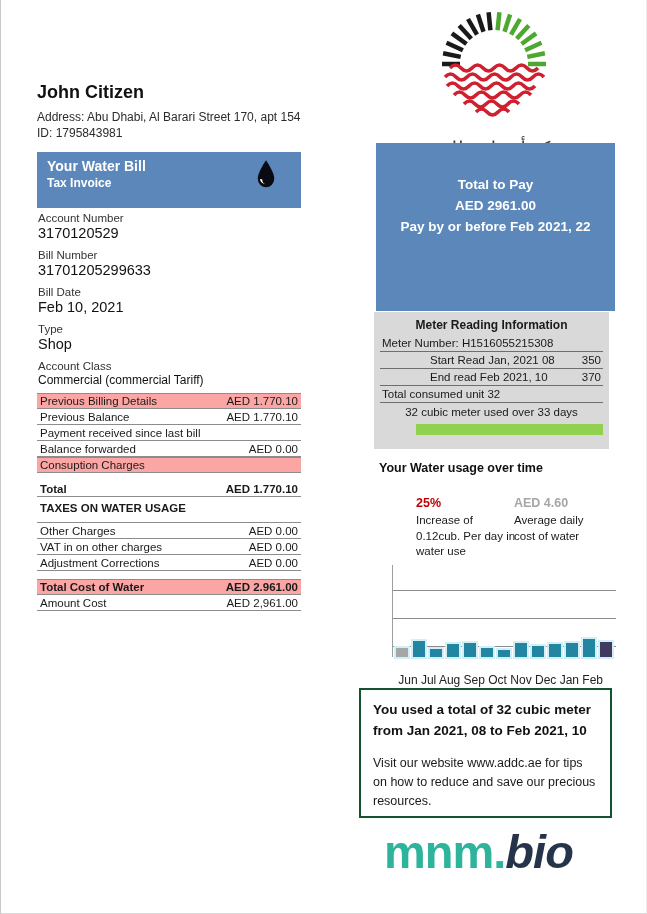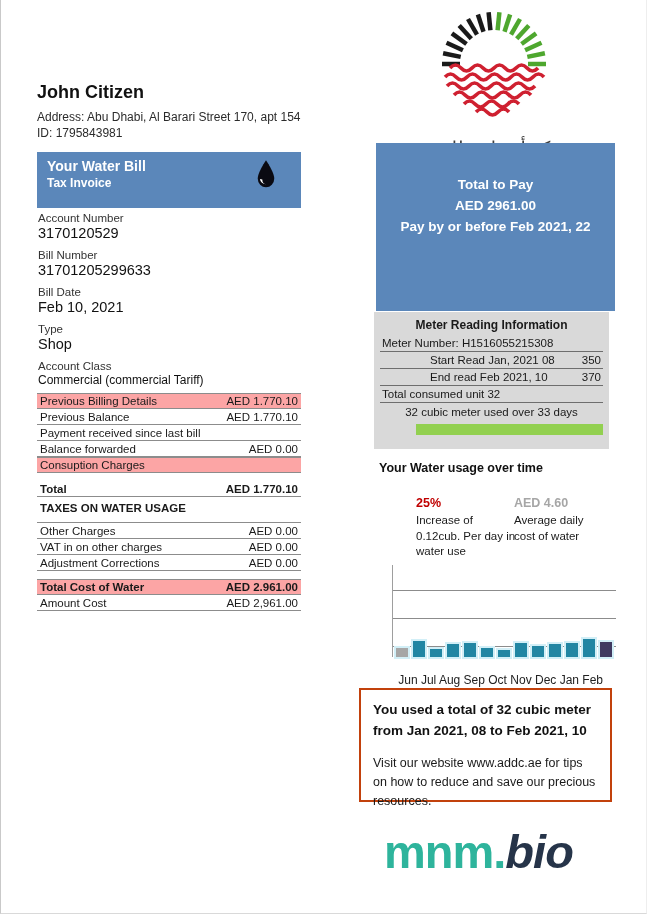--- a/index.html
+++ b/index.html
@@ -73,22 +73,22 @@
 
   .chart { position:absolute; left:391px; top:565px; width:224px; height:92px;
            border-left:1px solid #9e9e9e; }
   .gridline { position:absolute; left:0; right:0; height:1px; background:#8c8c8c; }
   .bars { position:absolute; left:3px; bottom:0; display:flex; align-items:flex-end; }
   .bar { width:12px; margin-right:5px; outline:2px solid #d2eff7; }
   .chart-months { position:absolute; left:390px; top:661px; width:212px; text-align:right;
                   font-size:12px; color:#222;margin-top:12px; }
 
   .summary-box {
-    position:absolute; left:358px; top:688px; width:253px; height:114px;
-    border:2px solid #c2410c; background:#ffffff; padding:9px 12px;
+    position:absolute; left:358px; top:688px; width:253px; height:130px;
+    border:2px solid #14532d; background:#ffffff; padding:9px 12px;
   }
   .summary-head { font-size:13.5px; font-weight:bold; line-height:21px; color:#111; }
   .summary-body { font-size:12.5px; line-height:19px; margin-top:13px; color:#1a1a1a; }
 
   .footer-logo { position:absolute; left:383px; top:824px; font-size:47px; font-weight:800;
                  letter-spacing:-1px; }
   .footer-logo .p1 { color:#2eb49c; }
   .footer-logo .p2 { color:#263449; font-style:italic; }
 </style>
 </head>

